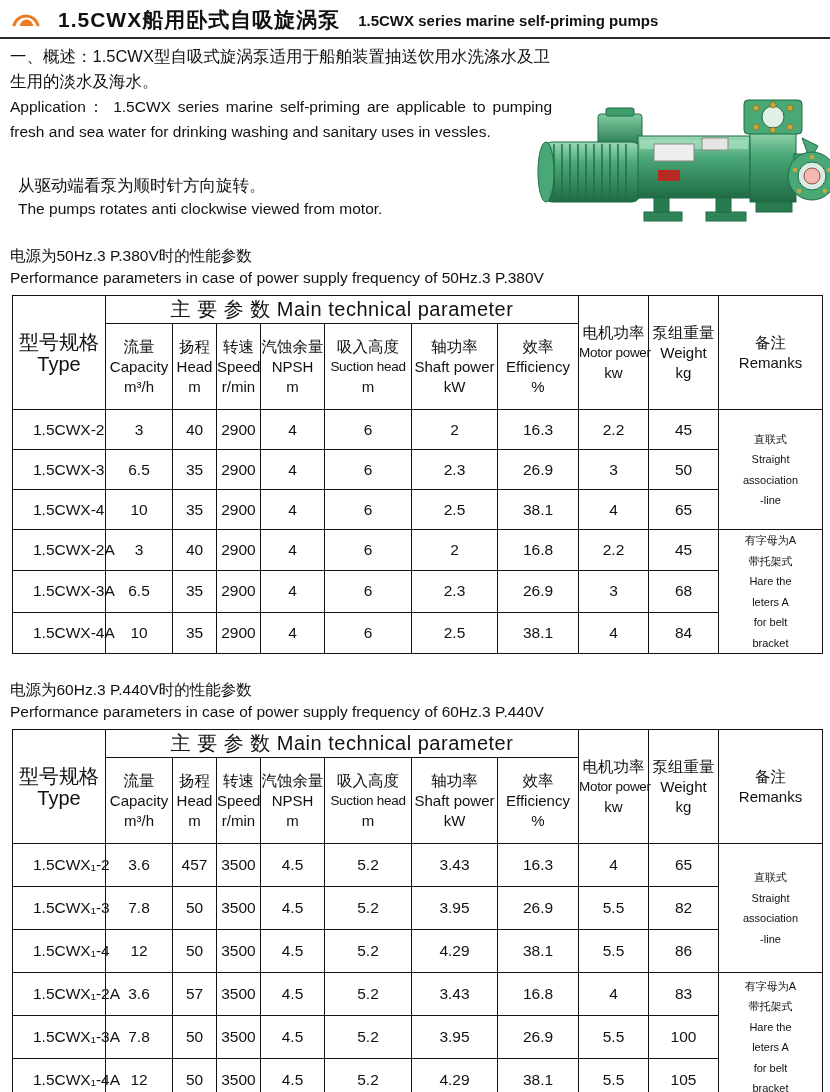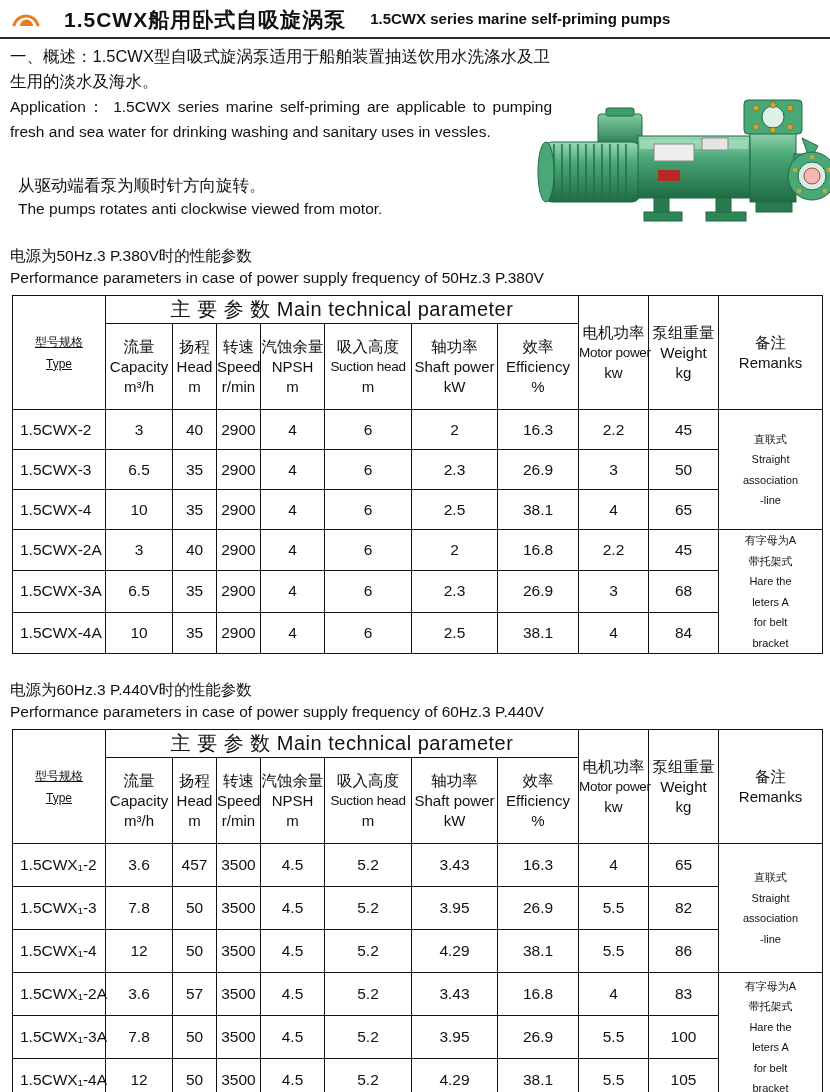--- a/index.html
+++ b/index.html
@@ -3,21 +3,21 @@
 <meta charset="utf-8">
 <style>
   * { box-sizing: border-box; }
   html,body { margin:0; padding:0; }
   body {
     width:830px; height:1092px; overflow:hidden; position:relative;
     background:#ffffff; color:#111;
     font-family:"Liberation Sans","DejaVu Sans",sans-serif;
   }
   
-  .titlebar { display:flex; align-items:flex-start; gap:22px; padding:7px 10px 0 10px; }
+  .titlebar { display:flex; align-items:flex-end; gap:16px; padding:7px 10px 0 10px; }
   .brand-icon { width:32px; height:26px; flex:0 0 auto; }
   .title-zh { font-weight:bold; font-size:21px; letter-spacing:1px; line-height:26px; }
   .title-en { font-weight:bold; font-size:15px; line-height:24px; margin-left:2px; }
   .rule { border:none; border-top:2px solid #2a2a2a; margin:4px 0 0 0; }
 
   
   .intro { margin:5px 10px 0 10px; width:542px; }
   .p-zh { font-size:16.5px; line-height:25px; }
   .p-en { font-size:15.5px; line-height:25px; text-align:justify; }
   .rotation { margin:30px 10px 0 10px; }
@@ -31,24 +31,24 @@
 
   
   table { border-collapse:collapse; table-layout:fixed; width:810px; margin:6px 0 0 12px; }
   th, td { border:1.5px solid #111; text-align:center; padding:0; font-weight:normal; vertical-align:middle; }
   th { font-size:15px; }
   th.grp { height:25px; font-size:20px; letter-spacing:.5px; }
   tr.subrow th { height:86px; }
   .hl { line-height:20px; display:block; }
   .hl.zh { font-size:15.5px; }
   .tight { font-size:13.5px; letter-spacing:-0.3px; white-space:nowrap; }
-  th.typeh .hl { line-height:22px; font-size:12px;text-decoration:underline; }
+  th.typeh .hl { line-height:22px; font-size:20px; }
   tbody td { height:40px; font-size:15.5px; }
   table.t60 tbody td { height:43px; }
-  td.type { text-align:left; padding-left:7px; white-space:nowrap; }
+  td.type { text-align:left; padding-left:20px; white-space:nowrap; }
   td.remarks { font-size:11px; }
   td.remarks div { line-height:20.5px; }
 </style>
 </head>
 <body>
 
 <div class="titlebar">
   <svg class="brand-icon" viewBox="0 0 32 26">
     <path d="M4 18 A12.5 12.5 0 0 1 28 18" fill="none" stroke="#e87c1e" stroke-width="3" stroke-linecap="round"></path>
     <path d="M10 19 A6.5 6.5 0 0 1 23 19 Z" fill="#e87c1e"></path>

